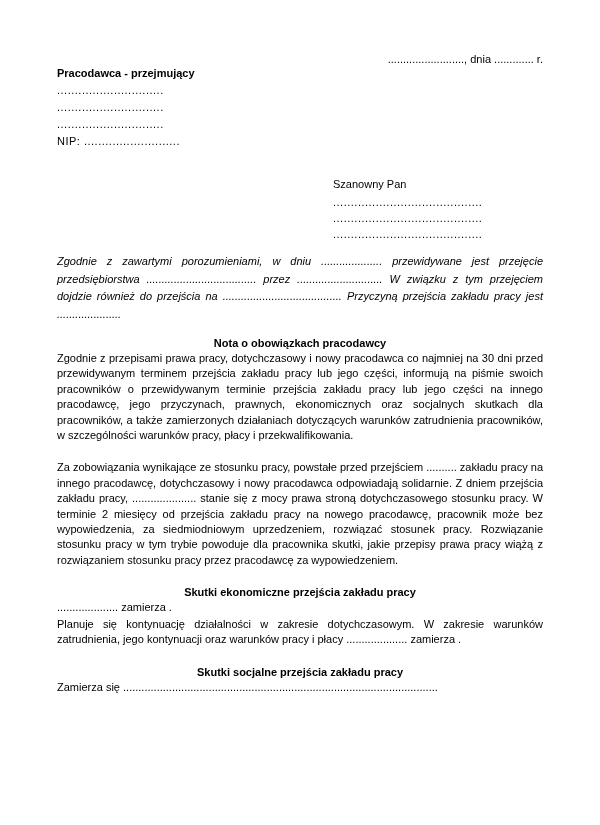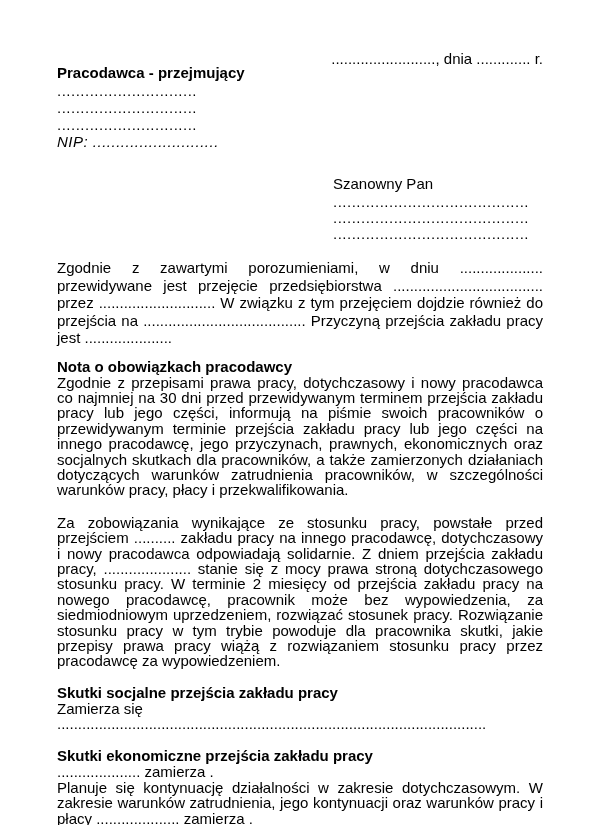--- a/index.html
+++ b/index.html
@@ -4,47 +4,47 @@
 <style>
   * { margin: 0; padding: 0; box-sizing: border-box; }
   html, body { background: #ffffff; }
   .page {
     position: relative;
     width: 600px;
     height: 825px;
     background: #ffffff;
     color: #000000;
     font-family: "Liberation Sans", sans-serif;
-    font-size: 15px;
+    font-size: 11px;
     line-height: 12px;
     overflow: hidden;
   }
   .content { padding: 0 57px 0 57px; }
 
   .date-line { margin-top: 53px; text-align: right; }
 
   .sender-title { margin-top: 2px; font-weight: bold; }
   .sender-fill { margin-top: 3px; line-height: 17px; }
   .sender-fill div { letter-spacing: 0.5px; }
-  .sender-nip { line-height: 17px; font-style: italic; }
+  .sender-nip { line-height: 17px; }
 
   .recipient { margin-top: 28px; margin-left: 276px; }
   .recipient-fill { margin-top: 4px; line-height: 16px; }
   .recipient-fill div { letter-spacing: 0.5px; }
 
   .para-lg {
     text-align: justify;
     line-height: 17.5px;
   }
   .para-1 { margin-top: 51px; }
-  .para-2 { margin-top: 17px; }
+  .para-2 { margin-top: 11px; font-style: italic; }
 
   .section { margin-top: 17px; }
   .section.first { margin-top: 13px; }
-  .section-heading { font-weight: bold; line-height: 14px; }
+  .section-heading { font-weight: bold; line-height: 14px; text-align: center; }
   .section-body {
     text-align: justify;
     line-height: 15.4px;
     margin-top: 1px;
   }
   .section-line { line-height: 15.4px; margin-top: 1px; }
 </style>
 </head>
 <body>
 
@@ -78,24 +78,24 @@
     <div class="section first">
       <div class="section-heading">Nota o obowiązkach pracodawcy</div>
       <div class="section-body">Zgodnie z przepisami prawa pracy, dotychczasowy i nowy pracodawca co najmniej na 30 dni przed przewidywanym terminem przejścia zakładu pracy lub jego części, informują na piśmie swoich pracowników o przewidywanym terminie przejścia zakładu pracy lub jego części na innego pracodawcę, jego przyczynach, prawnych, ekonomicznych oraz socjalnych skutkach dla pracowników, a także zamierzonych działaniach dotyczących warunków zatrudnienia pracowników, w szczególności warunków pracy, płacy i przekwalifikowania.</div>
     </div>
 
     <div class="section">
       <div class="section-body">Za zobowiązania wynikające ze stosunku pracy, powstałe przed przejściem .......... zakładu pracy na innego pracodawcę, dotychczasowy i nowy pracodawca odpowiadają solidarnie. Z dniem przejścia zakładu pracy, ..................... stanie się z mocy prawa stroną dotychczasowego stosunku pracy. W terminie 2 miesięcy od przejścia zakładu pracy na nowego pracodawcę, pracownik może bez wypowiedzenia, za siedmiodniowym uprzedzeniem, rozwiązać stosunek pracy. Rozwiązanie stosunku pracy w tym trybie powoduje dla pracownika skutki, jakie przepisy prawa pracy wiążą z rozwiązaniem stosunku pracy przez pracodawcę za wypowiedzeniem.</div>
     </div>
 
     <div class="section">
-      <div class="section-heading">Skutki socjalne przejścia zakładu pracy</div>
-      <div class="section-line">Zamierza się .......................................................................................................</div>
+      <div class="section-heading">Skutki ekonomiczne przejścia zakładu pracy</div>
+      <div class="section-line">.................... zamierza .</div>
+      <div class="section-body">Planuje się kontynuację działalności w zakresie dotychczasowym. W zakresie warunków zatrudnienia, jego kontynuacji oraz warunków pracy i płacy ....................  zamierza .</div>
     </div>
 
     <div class="section">
-      <div class="section-heading">Skutki ekonomiczne przejścia zakładu pracy</div>
-      <div class="section-line">.................... zamierza .</div>
-      <div class="section-body">Planuje się kontynuację działalności w zakresie dotychczasowym. W zakresie warunków zatrudnienia, jego kontynuacji oraz warunków pracy i płacy ....................  zamierza .</div>
+      <div class="section-heading">Skutki socjalne przejścia zakładu pracy</div>
+      <div class="section-line">Zamierza się .......................................................................................................</div>
     </div>
 
   </div>
 </div>
 
 </body></html>

